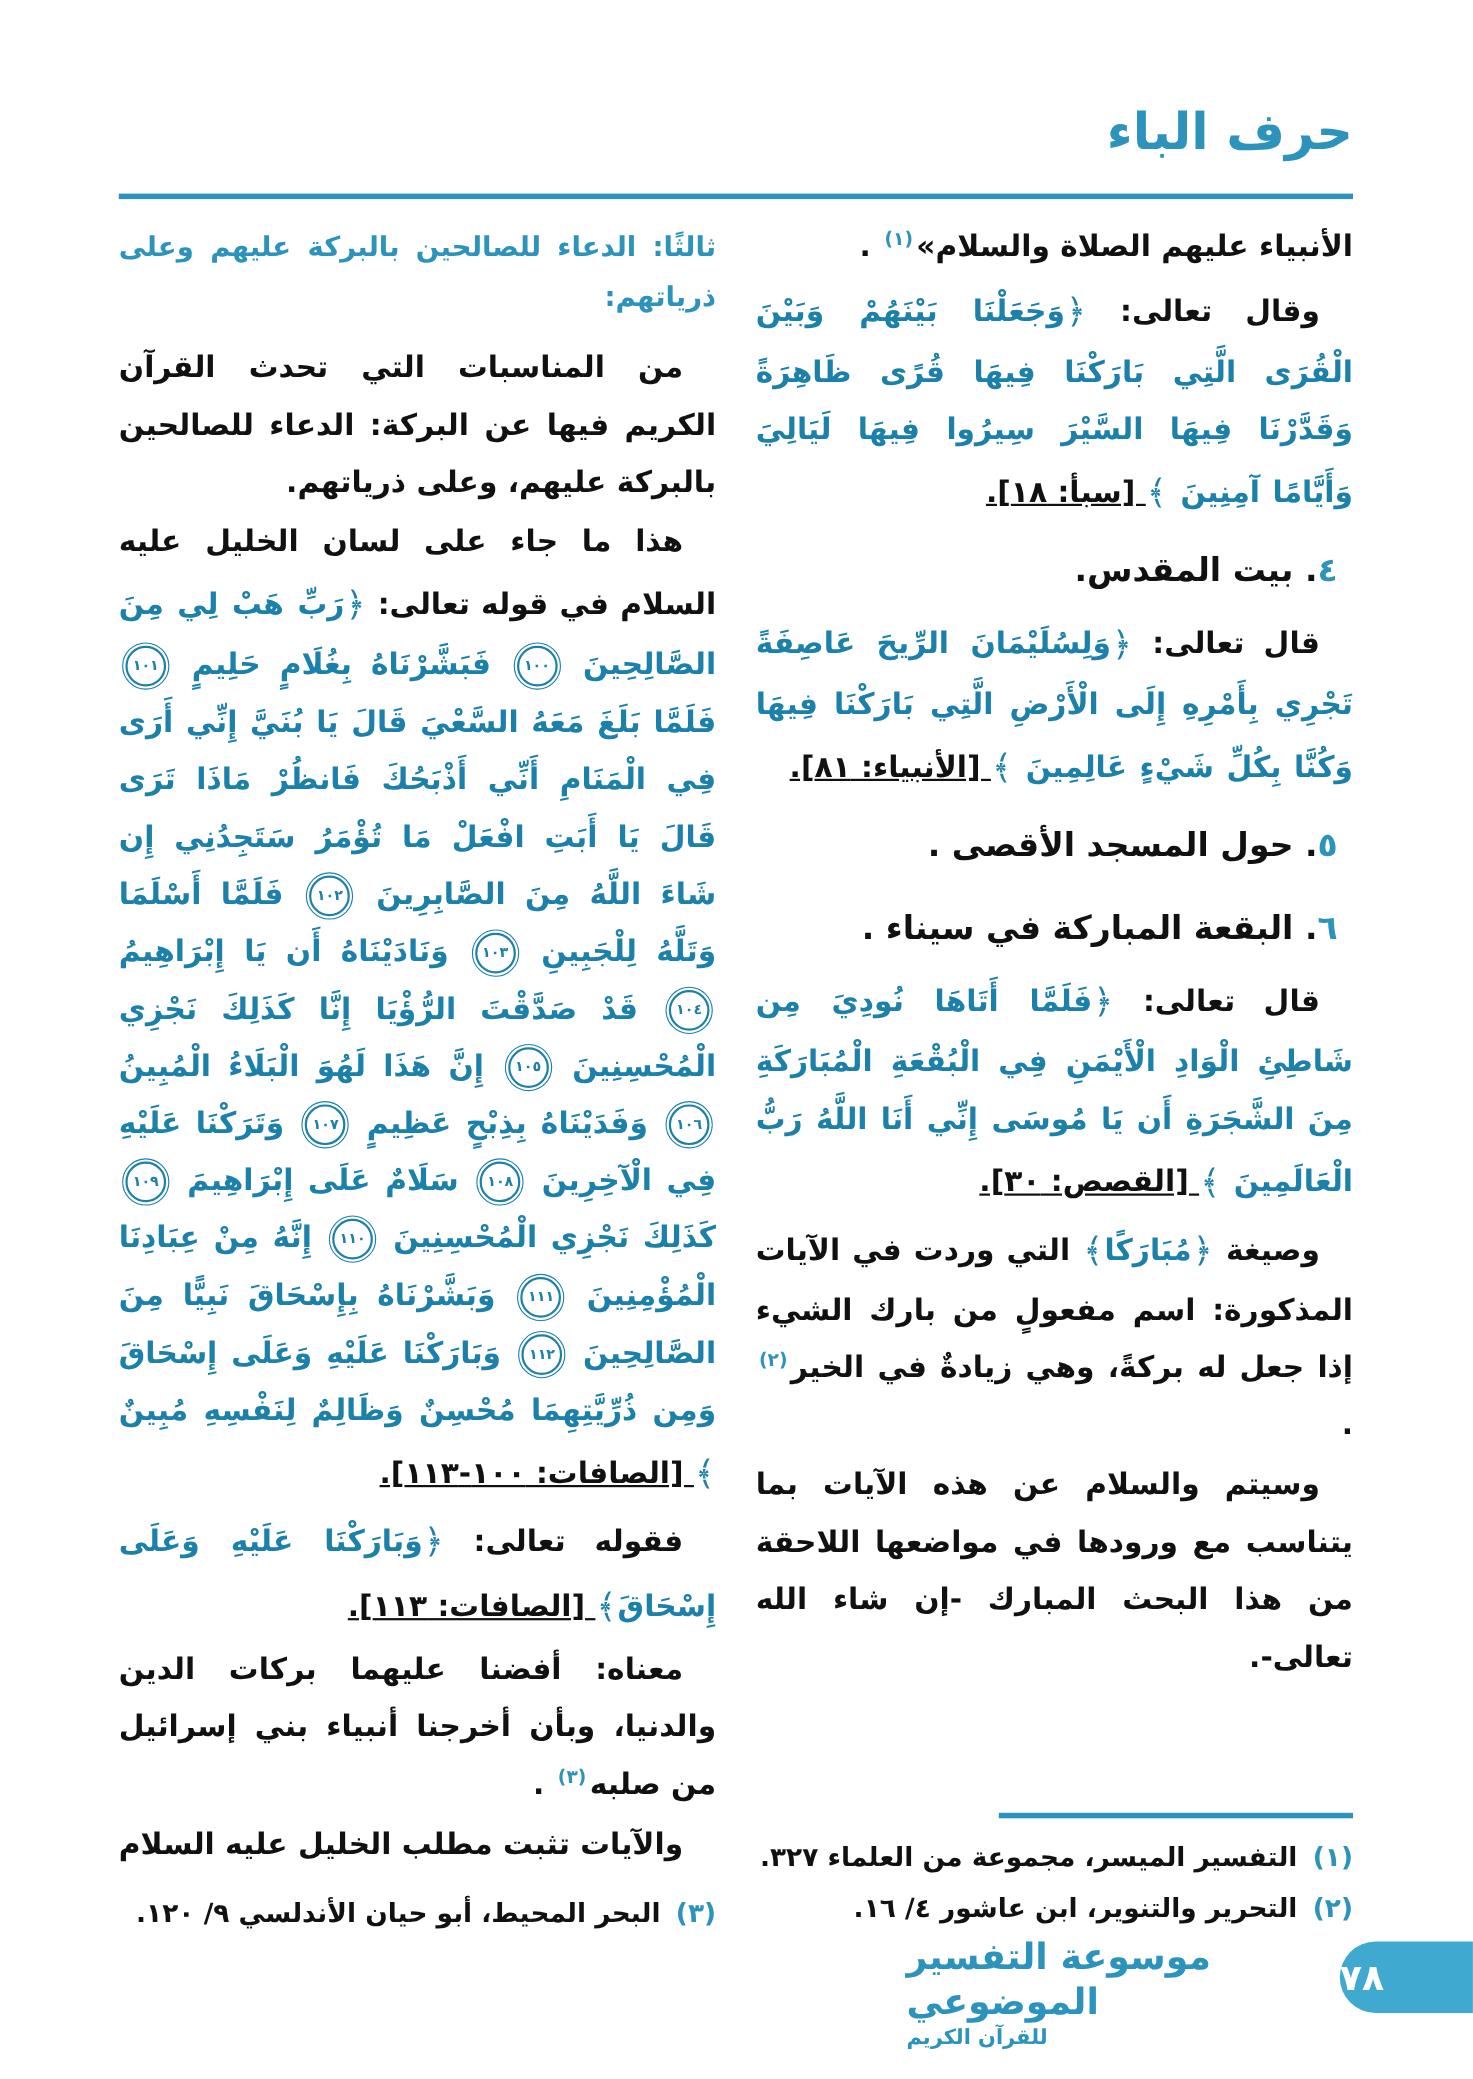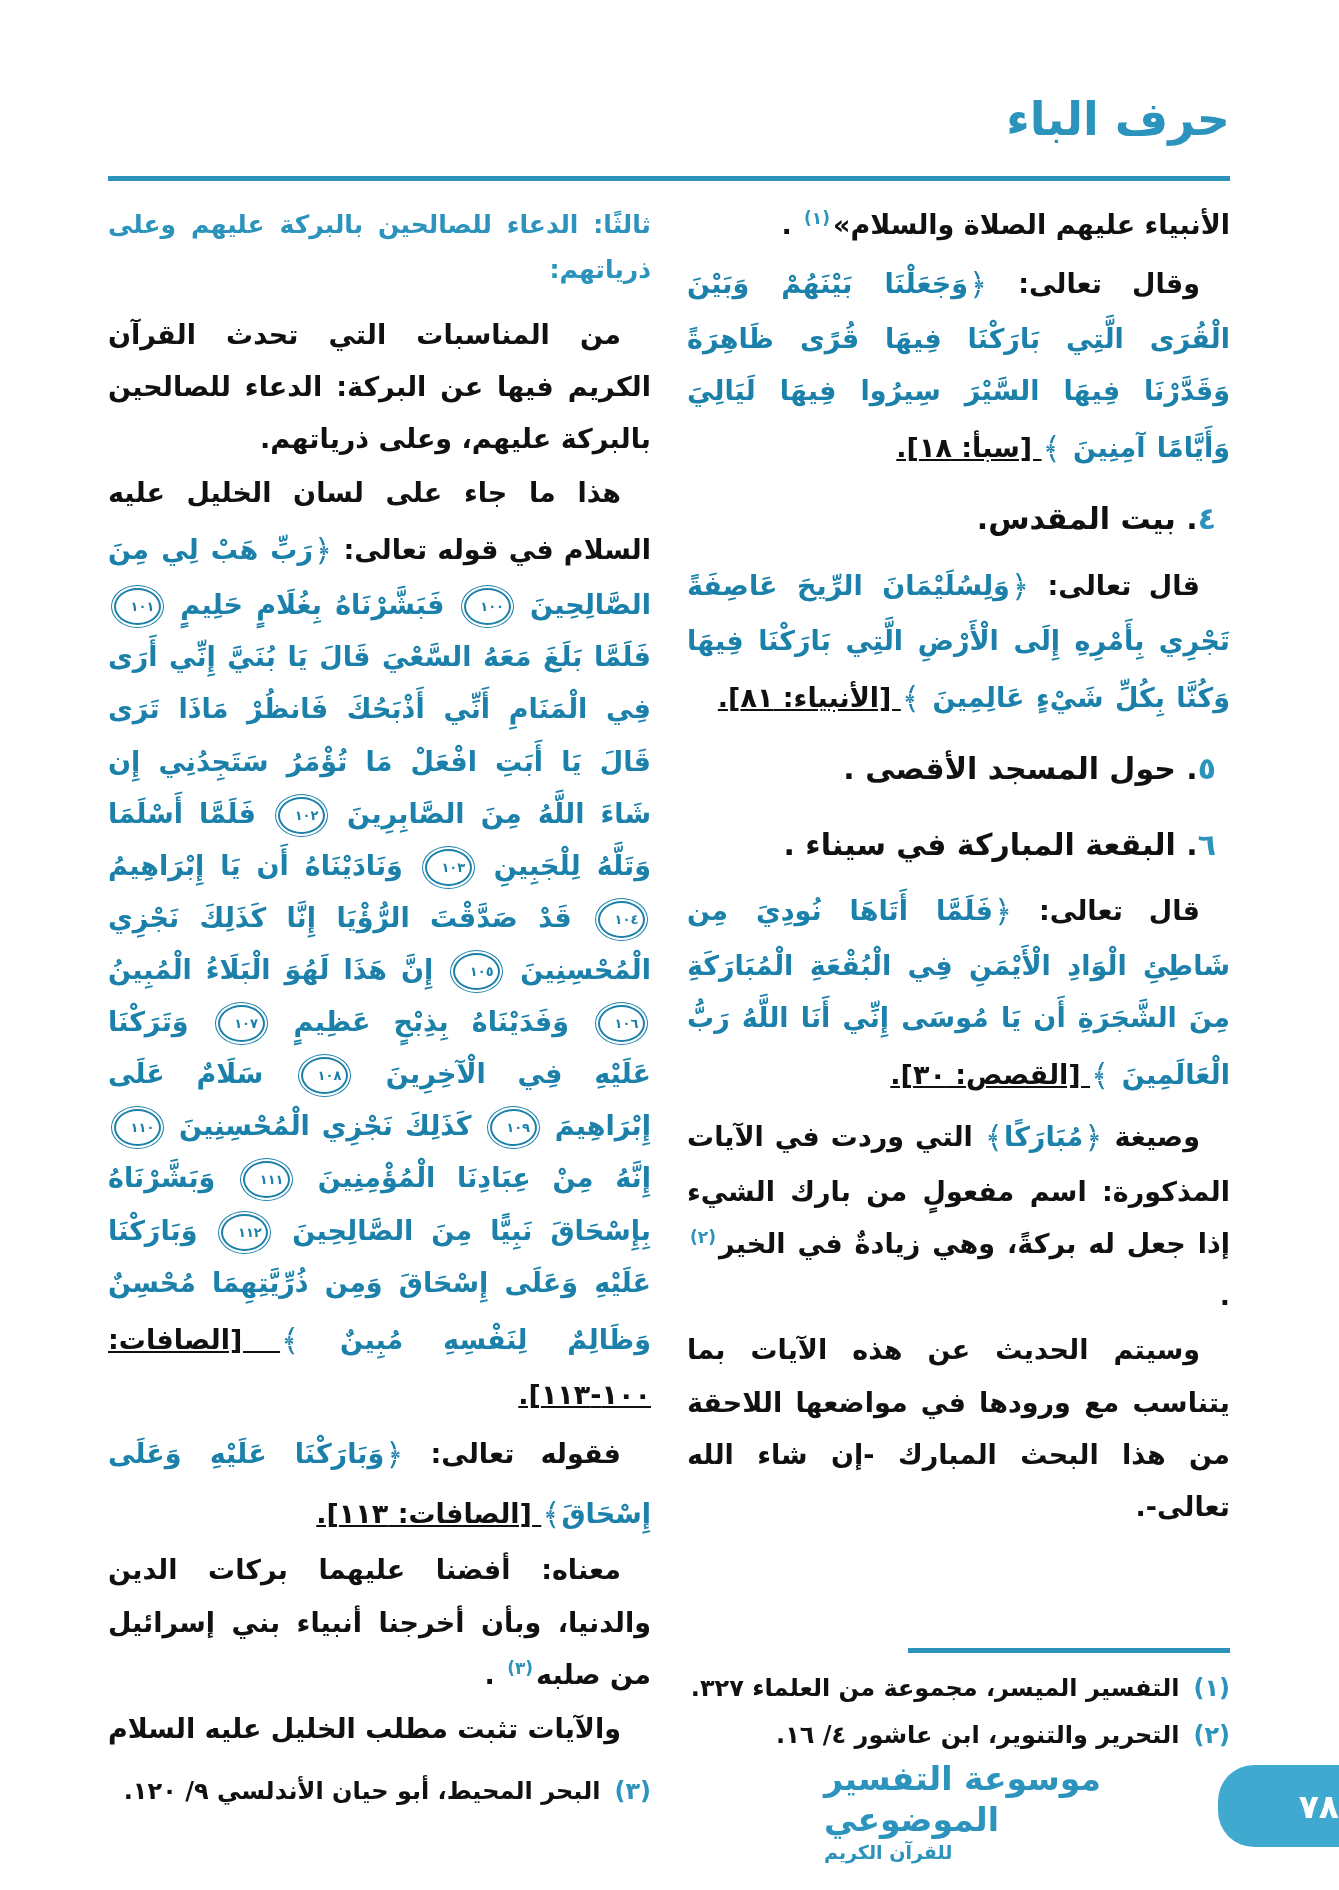--- a/index.html
+++ b/index.html
@@ -62,44 +62,44 @@
   .seg-sup{
     color:var(--accent);font-size:17px;vertical-align:super;
     padding:0 3px;line-height:0;
   }
   .seg-vnum{
     display:inline-flex;align-items:center;justify-content:center;
     width:33px;height:33px;border:2px solid var(--quran);
     outline:1px solid var(--quran);outline-offset:2px;
     border-radius:50%;color:var(--quran);
     font-size:13px;font-weight:bold;vertical-align:middle;
-    margin:0 6px;text-indent:0;line-height:1;flex:none;padding-left:10px;
+    margin:0 6px;text-indent:0;line-height:1;flex:none;
   }
   
   .blk.fnsep{
     margin-top:auto;width:322px;height:5px;background:var(--accent);
     margin-bottom:12px;
   }
   .blk.fn{
     display:flex;gap:14px;align-items:baseline;
     font-size:24px;line-height:1.6;text-align:right;margin:4px 0;
   }
   .seg-fnnum{color:var(--accent);flex:none;}
   
   .logo{
     position:absolute;top:1758px;right:175px;width:340px;
     text-align:left;color:var(--accent);font-weight:bold;
   }
   .logo-l1{font-size:33px;line-height:1.25;letter-spacing:-1px;}
   .logo-l2{font-size:19px;line-height:1.2;}
   .page-num-box{
-    position:absolute;top:1765px;right:0;width:121px;height:82px;
+    position:absolute;top:1765px;right:0;width:121px;height:65px;
     background:var(--page-box);
     border-radius:36px 0 0 36px;
-    display:flex;align-items:center;justify-content:flex-start;
+    display:flex;align-items:center;justify-content:flex-end;
   }
   .page-num-box span{
     color:#ffffff;font-size:33px;font-weight:bold;letter-spacing:2px;
   }
 </style>
 </head>
 <body>
 
 <div class="page">
 
@@ -110,21 +110,21 @@
   <div class="columns">
     <div class="col">
         <div class="blk pc"><span class="seg-b">الأنبياء عليهم الصلاة والسلام»</span><span class="seg-sup">(١)</span><span class="seg-b"> .</span></div>
         <div class="blk p"><span class="seg-b">وقال تعالى: </span><span class="seg-qb">﴿</span><span class="seg-q">وَجَعَلْنَا بَيْنَهُمْ وَبَيْنَ الْقُرَى الَّتِي بَارَكْنَا فِيهَا قُرًى ظَاهِرَةً وَقَدَّرْنَا فِيهَا السَّيْرَ سِيرُوا فِيهَا لَيَالِيَ وَأَيَّامًا آمِنِينَ </span><span class="seg-qb">﴾</span><span class="seg-ref"> [سبأ: ١٨].</span></div>
         <div class="blk h"><span class="seg-hnum">٤</span><span class="seg-hb">. بيت المقدس.</span></div>
         <div class="blk p"><span class="seg-b">قال تعالى: </span><span class="seg-qb">﴿</span><span class="seg-q">وَلِسُلَيْمَانَ الرِّيحَ عَاصِفَةً تَجْرِي بِأَمْرِهِ إِلَى الْأَرْضِ الَّتِي بَارَكْنَا فِيهَا وَكُنَّا بِكُلِّ شَيْءٍ عَالِمِينَ </span><span class="seg-qb">﴾</span><span class="seg-ref"> [الأنبياء: ٨١].</span></div>
         <div class="blk h"><span class="seg-hnum">٥</span><span class="seg-hb">. حول المسجد الأقصى .</span></div>
         <div class="blk h"><span class="seg-hnum">٦</span><span class="seg-hb">. البقعة المباركة في سيناء .</span></div>
         <div class="blk p"><span class="seg-b">قال تعالى: </span><span class="seg-qb">﴿</span><span class="seg-q">فَلَمَّا أَتَاهَا نُودِيَ مِن شَاطِئِ الْوَادِ الْأَيْمَنِ فِي الْبُقْعَةِ الْمُبَارَكَةِ مِنَ الشَّجَرَةِ أَن يَا مُوسَى إِنِّي أَنَا اللَّهُ رَبُّ الْعَالَمِينَ </span><span class="seg-qb">﴾</span><span class="seg-ref"> [القصص: ٣٠].</span></div>
         <div class="blk p"><span class="seg-b">وصيغة </span><span class="seg-qb">﴿</span><span class="seg-q">مُبَارَكًا</span><span class="seg-qb">﴾</span><span class="seg-b"> التي وردت في الآيات المذكورة: اسم مفعولٍ من بارك الشيء إذا جعل له بركةً، وهي زيادةٌ في الخير</span><span class="seg-sup">(٢)</span><span class="seg-b"> .</span></div>
-        <div class="blk p"><span class="seg-b">وسيتم الحديث عن هذه الآيات بما يتناسب مع ورودها في مواضعها اللاحقة من هذا البحث المبارك -إن شاء الله تعالى-.</span></div>
+        <div class="blk p"><span class="seg-b">وسيتم والسلام عن هذه الآيات بما يتناسب مع ورودها في مواضعها اللاحقة من هذا البحث المبارك -إن شاء الله تعالى-.</span></div>
         <div class="blk fnsep"></div>
         <div class="blk fn">
           <span class="seg-fnnum">(١)</span>
           <span class="seg-b">التفسير الميسر، مجموعة من العلماء ٣٢٧.</span>
         </div>
         <div class="blk fn">
           <span class="seg-fnnum">(٢)</span>
           <span class="seg-b">التحرير والتنوير، ابن عاشور ٤/ ١٦.</span>
         </div>
       </div>

